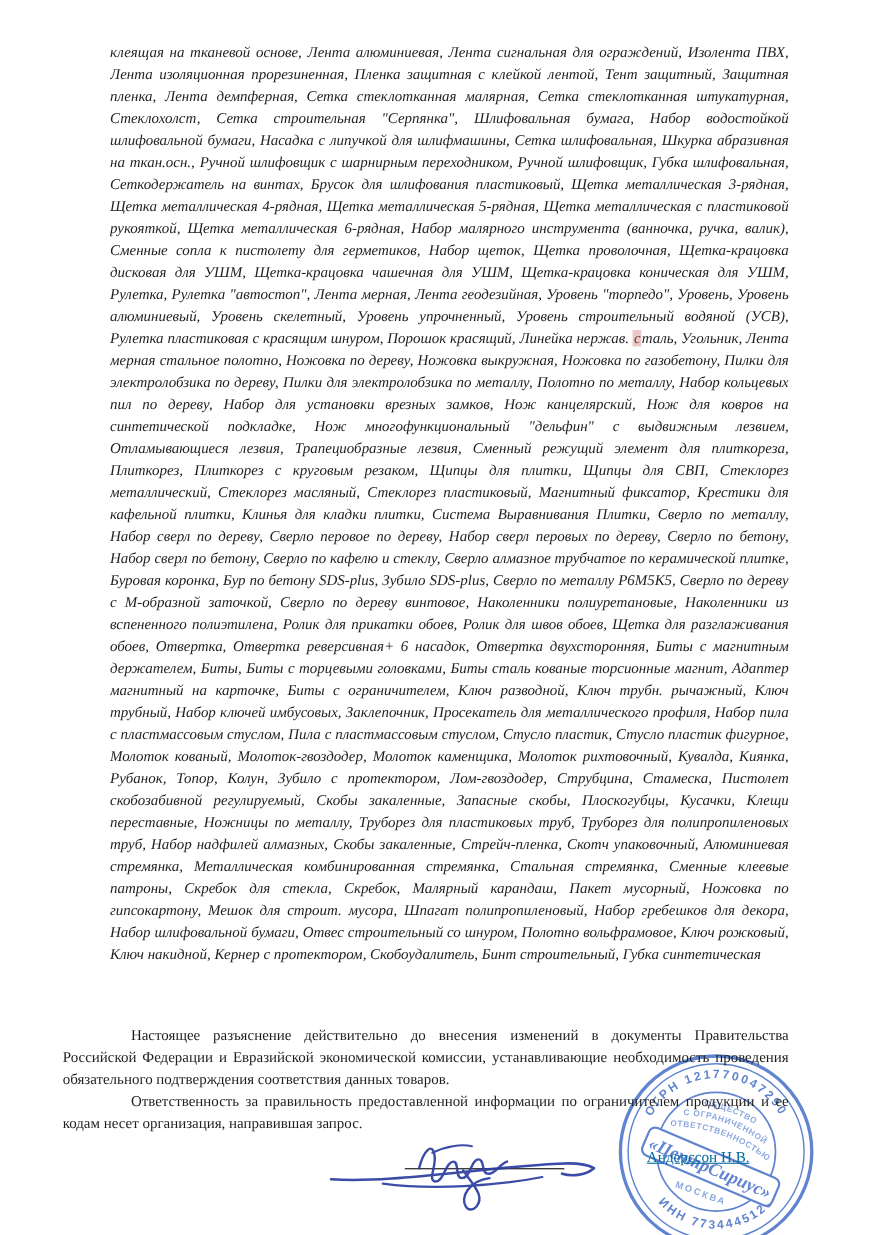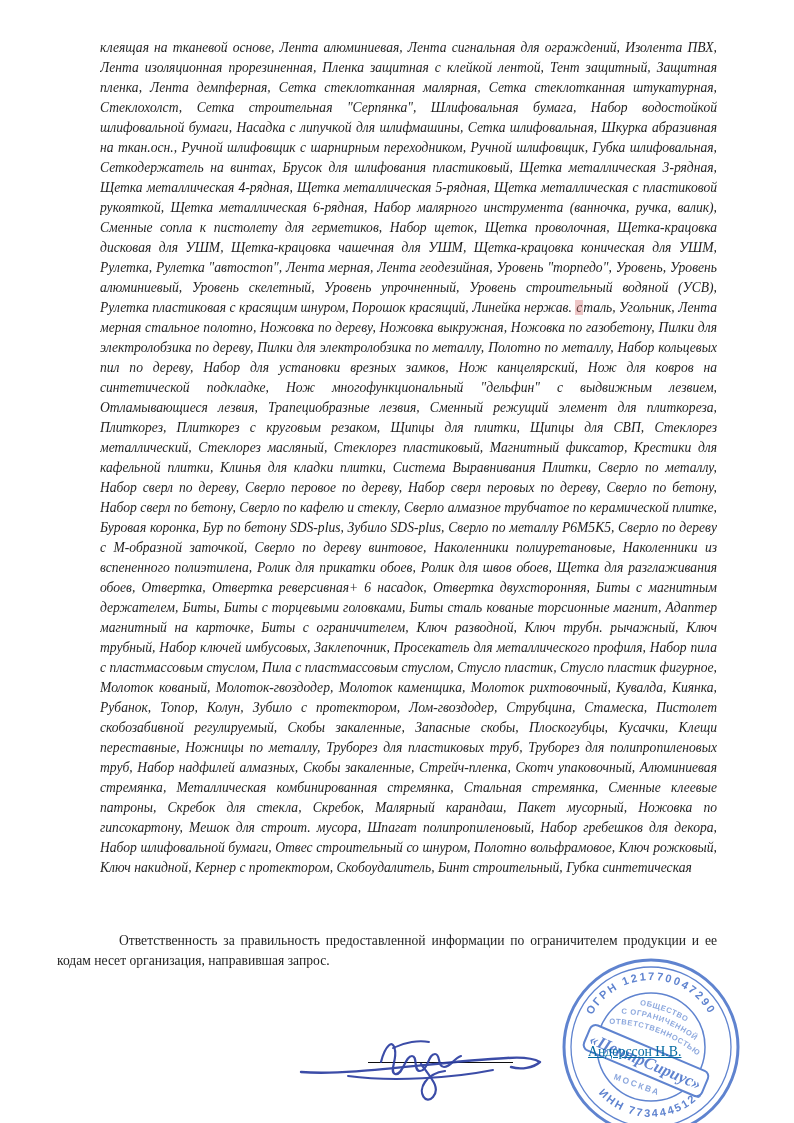--- a/index.html
+++ b/index.html
@@ -95,20 +95,21 @@
         <rect x="26" y="91" width="128" height="27" rx="6" style="fill:#ffffff;stroke:var(--stamp-blue);" stroke-width="2"></rect>
         <text class="stamp-banner-text" x="90" y="111" text-anchor="middle" style="fill:var(--stamp-blue);">«ЦентрСириус»</text>
       </g>
       <text class="stamp-txt stamp-city" x="90" y="133" text-anchor="middle" style="fill:var(--stamp-blue-light);">МОСКВА</text>
     </g>
   </svg>
 
   <div class="list-block"><span>клеящая на тканевой основе, Лента алюминиевая, Лента сигнальная для ограждений, Изолента ПВХ, Лента изоляционная прорезиненная, Пленка защитная с клейкой лентой, Тент защитный, Защитная пленка, Лента демпферная, Сетка стеклотканная малярная, Сетка стеклотканная штукатурная, Стеклохолст, Сетка строительная "Серпянка", Шлифовальная бумага, Набор водостойкой шлифовальной бумаги, Насадка с липучкой для шлифмашины, Сетка шлифовальная, Шкурка абразивная на ткан.осн., Ручной шлифовщик с шарнирным переходником, Ручной шлифовщик, Губка шлифовальная, Сеткодержатель на винтах, Брусок для шлифования пластиковый, Щетка металлическая 3-рядная, Щетка металлическая 4-рядная, Щетка металлическая 5-рядная, Щетка металлическая с пластиковой рукояткой, Щетка металлическая 6-рядная, Набор малярного инструмента (ванночка, ручка, валик), Сменные сопла к пистолету для герметиков, Набор щеток, Щетка проволочная, Щетка-крацовка дисковая для УШМ, Щетка-крацовка чашечная для УШМ, Щетка-крацовка коническая для УШМ, Рулетка, Рулетка "автостоп", Лента мерная, Лента геодезийная, Уровень "торпедо", Уровень, Уровень алюминиевый, Уровень скелетный, Уровень упрочненный, Уровень строительный водяной (УСВ), Рулетка пластиковая с красящим шнуром, Порошок красящий, Линейка нержав. </span><span class="hl-char">с</span><span>таль, Угольник, Лента мерная стальное полотно, Ножовка по дереву, Ножовка выкружная, Ножовка по газобетону, Пилки для электролобзика по дереву, Пилки для электролобзика по металлу, Полотно по металлу, Набор кольцевых пил по дереву, Набор для установки врезных замков, Нож канцелярский, Нож для ковров на синтетической подкладке, Нож многофункциональный "дельфин" с выдвижным лезвием, Отламывающиеся лезвия, Трапециобразные лезвия, Сменный режущий элемент для плиткореза, Плиткорез, Плиткорез с круговым резаком, Щипцы для плитки, Щипцы для СВП, Стеклорез металлический, Стеклорез масляный, Стеклорез пластиковый, Магнитный фиксатор, Крестики для кафельной плитки, Клинья для кладки плитки, Система Выравнивания Плитки, Сверло по металлу, Набор сверл по дереву, Сверло перовое по дереву, Набор сверл перовых по дереву, Сверло по бетону, Набор сверл по бетону, Сверло по кафелю и стеклу, Сверло алмазное трубчатое по керамической плитке, Буровая коронка, Бур по бетону SDS-plus, Зубило SDS-plus, Сверло по металлу Р6М5К5, Сверло по дереву с М-образной заточкой, Сверло по дереву винтовое, Наколенники полиуретановые, Наколенники из вспененного полиэтилена, Ролик для прикатки обоев, Ролик для швов обоев, Щетка для разглаживания обоев, Отвертка, Отвертка реверсивная+ 6 насадок, Отвертка двухсторонняя, Биты с магнитным держателем, Биты, Биты с торцевыми головками, Биты сталь кованые торсионные магнит, Адаптер магнитный на карточке, Биты с ограничителем, Ключ разводной, Ключ трубн. рычажный, Ключ трубный, Набор ключей имбусовых, Заклепочник, Просекатель для металлического профиля, Набор пила с пластмассовым стуслом, Пила с пластмассовым стуслом, Стусло пластик, Стусло пластик фигурное, Молоток кованый, Молоток-гвоздодер, Молоток каменщика, Молоток рихтовочный, Кувалда, Киянка, Рубанок, Топор, Колун, Зубило с протектором, Лом-гвоздодер, Струбцина, Стамеска, Пистолет скобозабивной регулируемый, Скобы закаленные, Запасные скобы, Плоскогубцы, Кусачки, Клещи переставные, Ножницы по металлу, Труборез для пластиковых труб, Труборез для полипропиленовых труб, Набор надфилей алмазных, Скобы закаленные, Стрейч-пленка, Скотч упаковочный, Алюминиевая стремянка, Металлическая комбинированная стремянка, Стальная стремянка, Сменные клеевые патроны, Скребок для стекла, Скребок, Малярный карандаш, Пакет мусорный, Ножовка по гипсокартону, Мешок для строит. мусора, Шпагат полипропиленовый, Набор гребешков для декора, Набор шлифовальной бумаги, Отвес строительный со шнуром, Полотно вольфрамовое, Ключ рожковый, Ключ накидной, Кернер с протектором, Скобоудалитель, Бинт строительный, Губка синтетическая</span></div>
 
   <div class="body-block">
+    <p>Настоящее разъяснение действительно до внесения изменений в документы Правительства Российской Федерации и Евразийской экономической комиссии, устанавливающие необходимость проведения обязательного подтверждения соответствия данных товаров.</p>
     <p>Ответственность за правильность предоставленной информации по ограничителем продукции и ее кодам несет организация, направившая запрос.</p>
   </div>
 
   <div class="footer-left">
   </div>
 
   <div class="sig-underline"></div>
 
   <svg class="signature-svg" viewBox="0 0 252 95">
     <g style="stroke:var(--signature-ink);" fill="none" stroke-linecap="round" stroke-linejoin="round" opacity="0.92">

